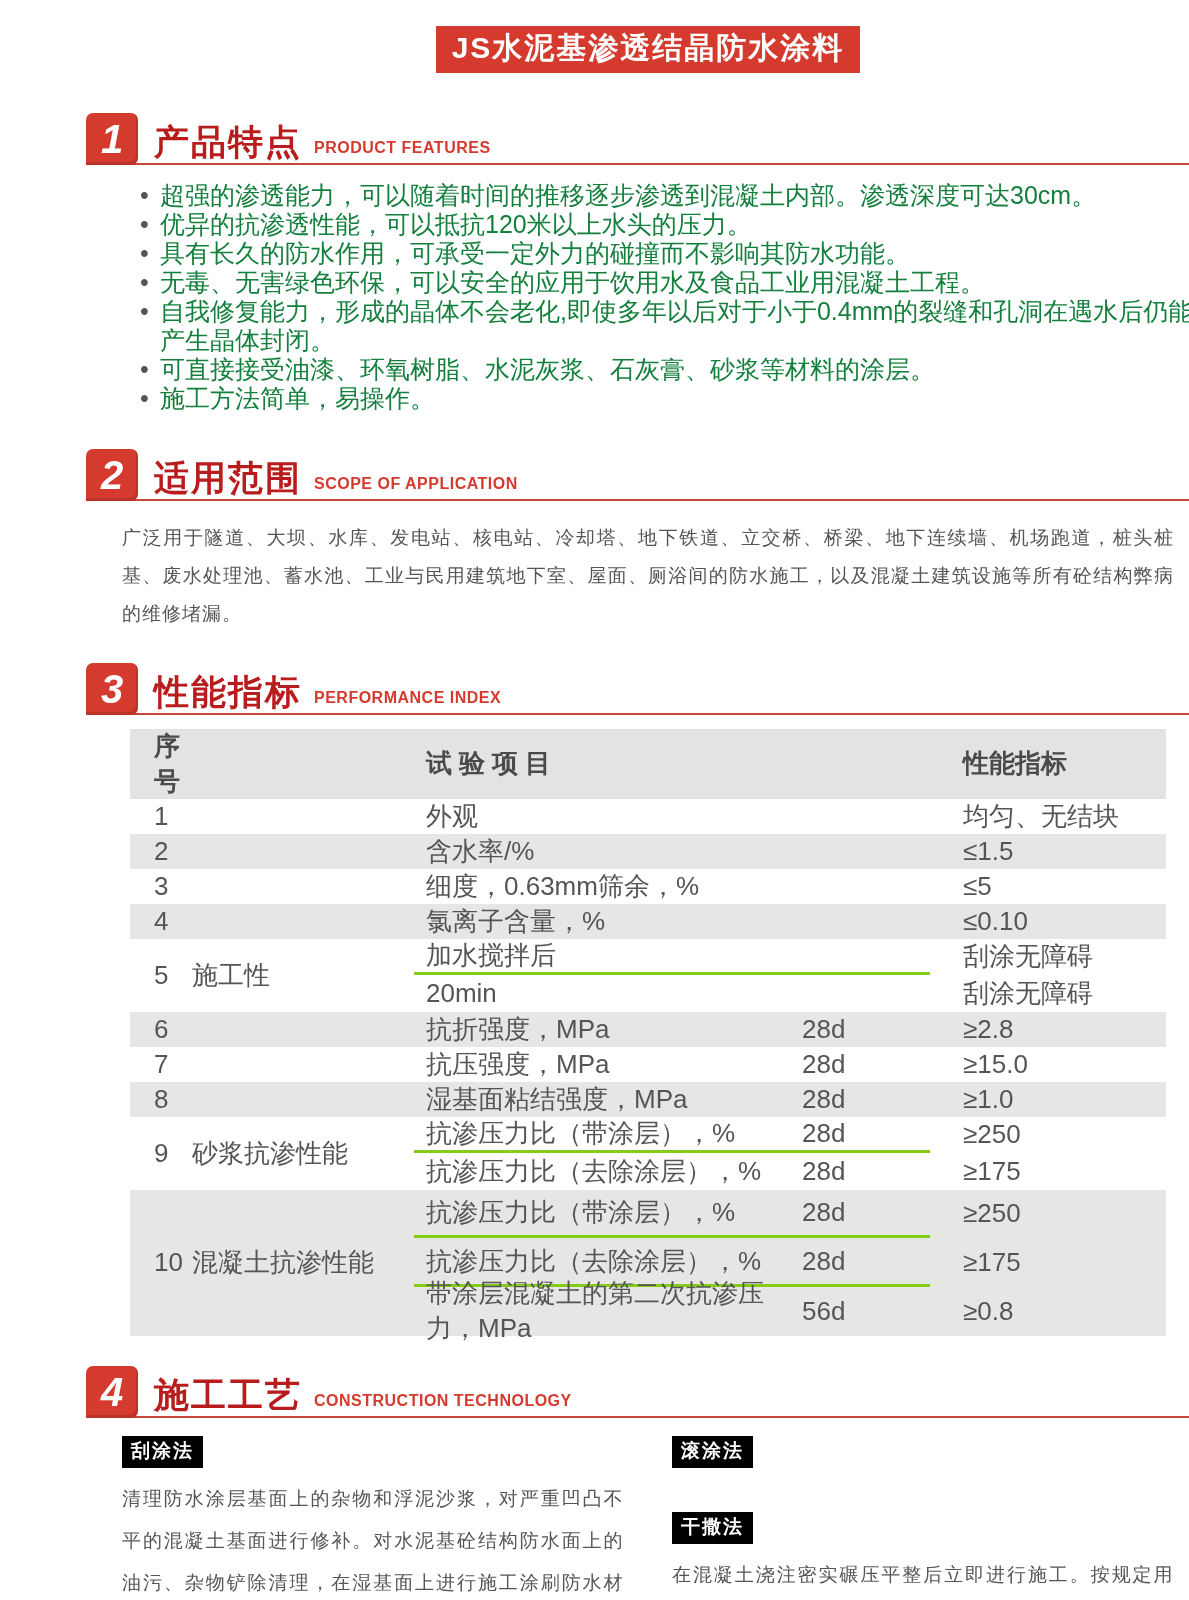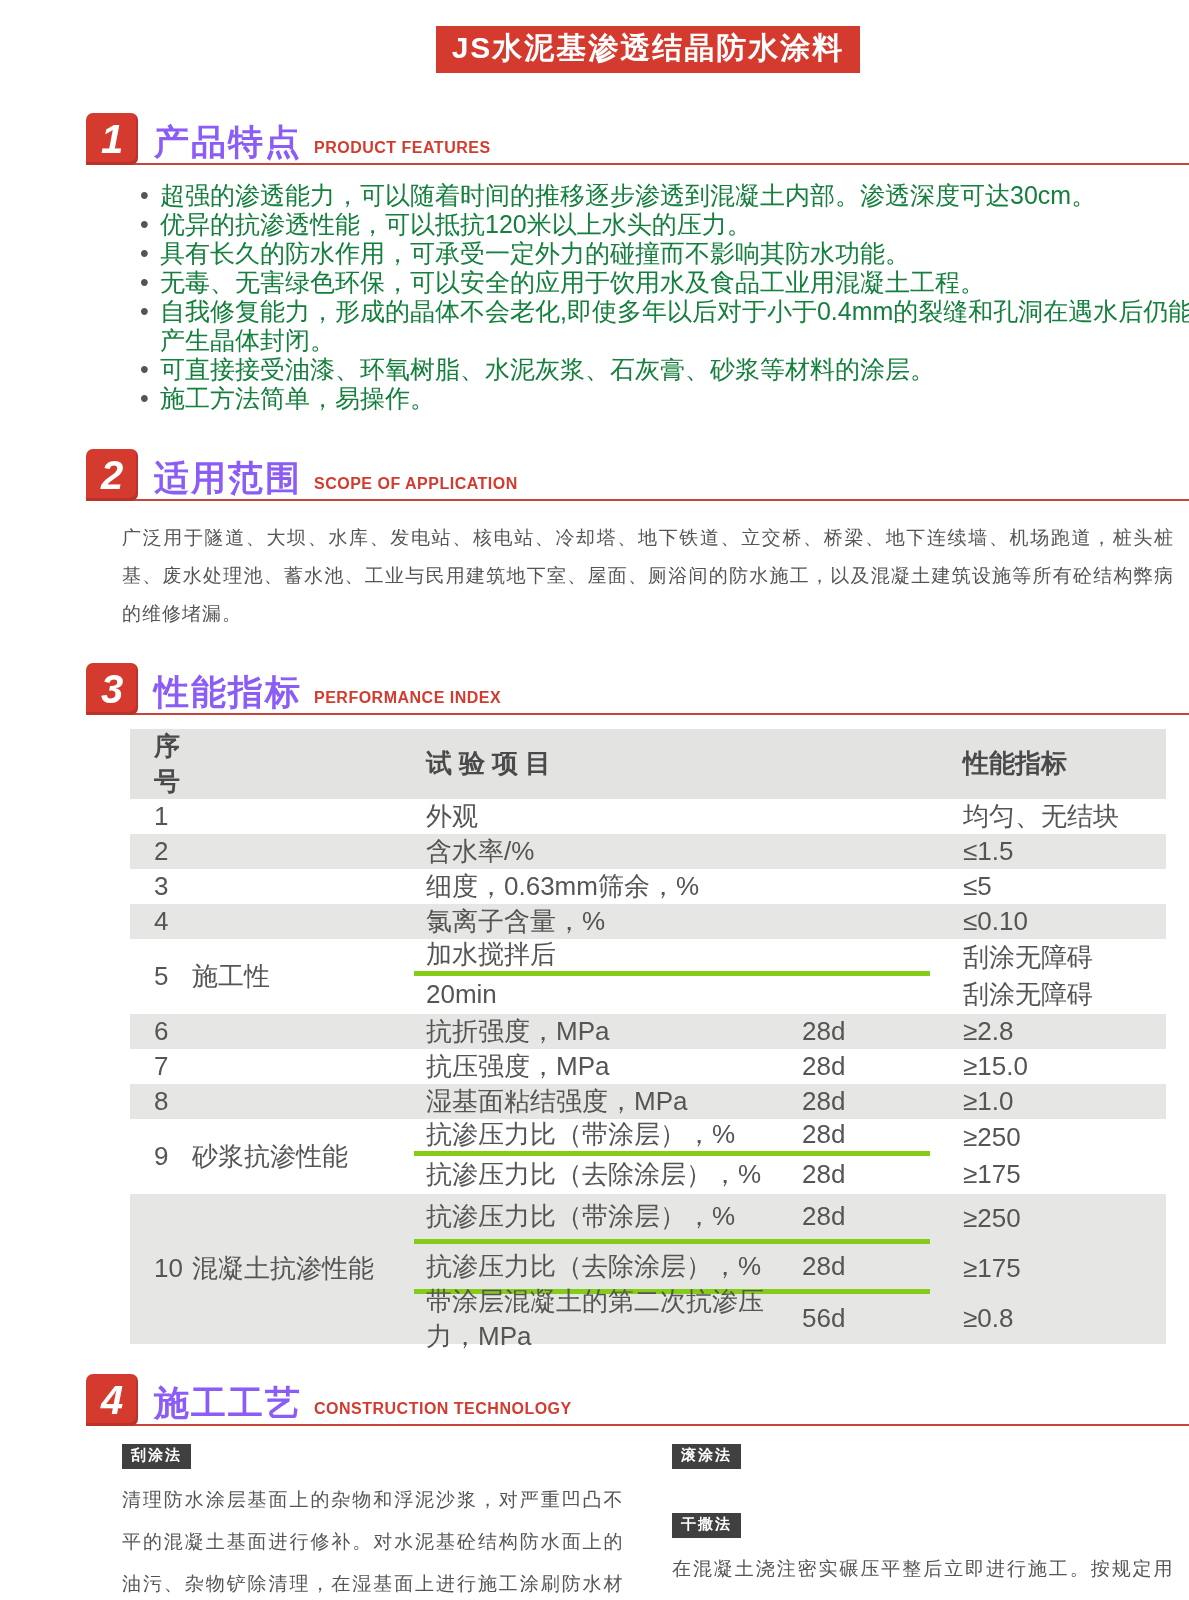--- a/index.html
+++ b/index.html
@@ -11,21 +11,21 @@
   .titlebar-wrap { text-align:center; }
   .titlebar { display:inline-block; background:#d43a2e; color:#fff; font-weight:bold;
     font-size:30px; line-height:1.15; padding:5px 16px 7px 16px; letter-spacing:2px; }
 
   
   .sec-head { display:flex; align-items:flex-end; border-bottom:2px solid #c8453b; }
   .sec-num { width:52px; height:52px; background:#d43a2e; border-radius:7px 7px 7px 2px;
     color:#fff; font-size:40px; font-weight:bold; font-style:italic;
     display:flex; align-items:center; justify-content:center; line-height:1;
     box-shadow:inset -2px -3px 0 rgba(0,0,0,.12); margin-bottom:-2px; }
-  .sec-title { color:#8b5cf6; font-weight:bold; font-size:35px; line-height:1;
+  .sec-title { color:#b91c1c; font-weight:bold; font-size:35px; line-height:1;
     margin:0 0 4px 16px; letter-spacing:2px; }
   .sec-sub { color:#d43a2e; font-weight:bold; font-size:16px; margin:0 0 6px 12px;
     letter-spacing:.5px; }
 
   
   .features { list-style:none; margin:16px 0 0 52px; }
   .features li { font-size:25px; color:#15803d; line-height:29px; padding-left:22px; position:relative; }
   .features li::before { content:"•"; position:absolute; left:2px; color:#555; }
 
   
@@ -35,34 +35,34 @@
   
   .ptable { margin:14px 44px 0 44px; font-size:26px; }
   .trow { display:grid; grid-template-columns:62px 222px 1fr; }
   .trow.gray { background:#e6e6e4; }
   .trow.thead { background:#e3e3e1; }
   .c-no { padding-left:24px; display:flex; align-items:center; }
   .c-group { display:flex; align-items:center;text-align:right; }
   .c-items { display:flex; flex-direction:column; }
   .sub { display:flex; flex:1;gap:33px; }
   .sub-left { flex:1; display:flex; }
-  .c-items .sub:not(:last-child) .sub-left { border-bottom:5px solid #84cc16; }
+  .c-items .sub:not(:last-child) .sub-left { border-bottom:3px solid #84cc16; }
   .s-name { flex:1; display:flex; align-items:center; padding-left:12px; }
   .s-age { width:128px; display:flex; align-items:center; }
   .s-val { width:203px; display:flex; align-items:center; }
   .t-line { min-height:33px; }
   .sub { min-height:33px; }
   .th { font-weight:bold; color:#4a4a4a; }
   .spaced { letter-spacing:7px; }
   .thead .sub-left { border-bottom:none !important; }
 
   
   .methods { display:flex; margin:18px 36px 0 36px; gap:48px; }
   .method-col { flex:1; }
-  .badge { display:inline-block; background:#404040; color:#fff; font-size:15px;
+  .badge { display:inline-block; background:#000000; color:#fff; font-size:19px;
     font-weight:bold; padding:2px 9px 4px 9px; letter-spacing:2px; }
   .method-text { margin-top:10px; font-size:19px; line-height:42px; color:#555;
     text-align:justify; letter-spacing:1.5px; }
   .method-gap { height:26px; }
 
   .mt40 { margin-top:40px; } .mt36 { margin-top:36px; } .mt30 { margin-top:30px; }
 </style>
 </head>
 <body>
 

